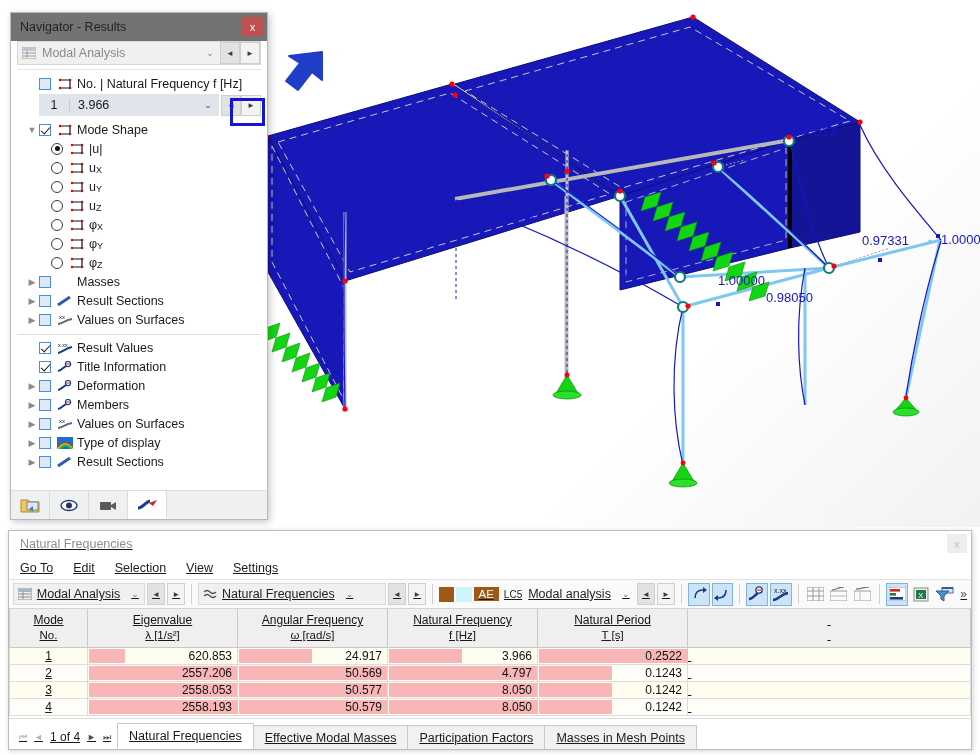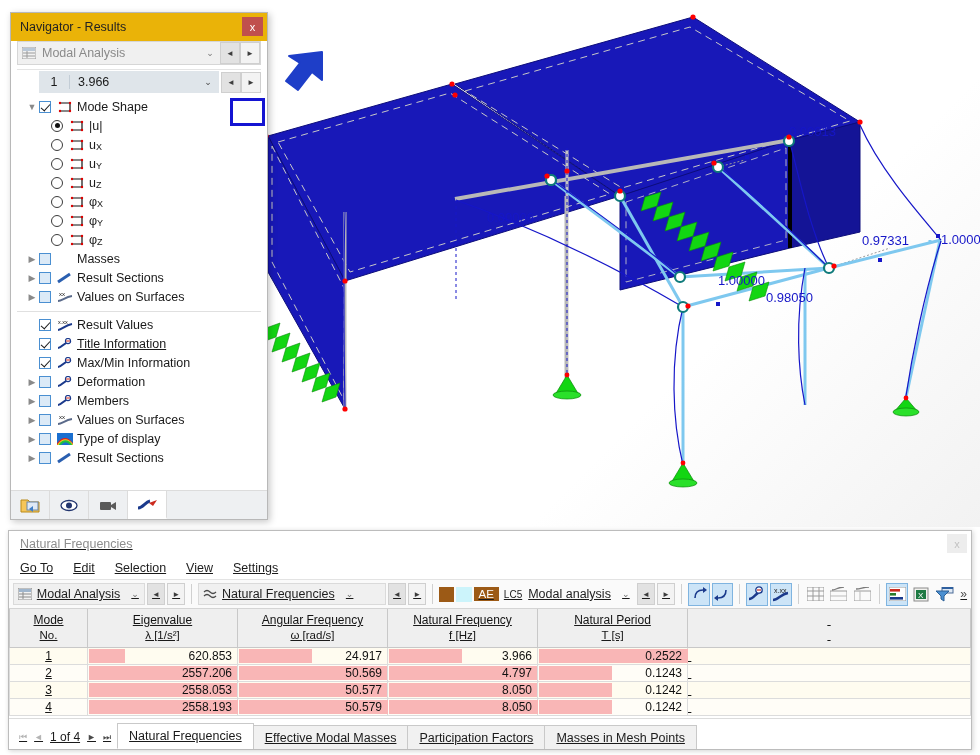--- a/index.html
+++ b/index.html
@@ -24,21 +24,21 @@
   .navigator{
     position:absolute;left:10px;top:12px;width:258px;height:508px;
     background:#ffffff;
     border:1px solid #b8b8b8;
     box-shadow:2px 2px 7px rgba(0,0,0,.22);
     box-sizing:border-box;
     display:flex;flex-direction:column;
   }
   .nav-title{
     height:28px;flex:0 0 28px;display:flex;align-items:center;
-    padding-left:9px;background:#eab308;position:relative;
+    padding-left:9px;background:#737373;position:relative;
   }
   .nav-title-text{font-size:12.5px;color:#222;}
   .nav-close{
     position:absolute;right:4px;top:4px;width:21px;height:19px;
     background:#c0504d;color:#fff;font-size:11px;
     display:flex;align-items:center;justify-content:center;
     cursor:pointer;font-family:"Liberation Sans",sans-serif;
   }
   .nav-combo{
     margin:0 6px;height:24px;flex:0 0 24px;
@@ -364,20 +364,33 @@
           </svg>
       </span>
       <span class="ctext">Modal Analysis</span>
       <span class="cchev">⌄</span>
       <span class="spin">◄</span>
       <span class="spin light">►</span>
     </div>
 
     <div class="nav-tree">
 
+      <div class="trow" style="padding-left:22px;margin-top:4px;">
+        <span class="cb filled"></span>
+        <span class="ticon">
+          <svg width="14" height="12">
+              <path d="M2 2 L12 2 L12 10 L2 10" fill="none" stroke="#111" stroke-width="1.2"></path>
+              <circle cx="2" cy="2" r="1.2" fill="#d00"></circle>
+              <circle cx="12" cy="2" r="1.2" fill="#d00"></circle>
+              <circle cx="12" cy="10" r="1.2" fill="#d00"></circle>
+              <circle cx="2" cy="10" r="1.2" fill="#d00"></circle>
+            </svg>
+        </span>
+        <span class="tlabel">No. | Natural Frequency f [Hz]</span>
+      </div>
 
       <div style="display:flex;align-items:center;padding-left:22px;">
         <div class="freq-row" style="flex:1;margin-right:2px;">
           <span class="fno">1</span>
           <span class="fval">3.966</span>
           <span class="fchev">⌄</span>
         </div>
         <span class="spin" style="height:21px;">◄</span>
         <span class="spin light" style="height:21px;">►</span>
       </div>
@@ -530,43 +543,31 @@
             <span class="exp"></span>
             <span class="cb checked"></span>
             <span class="ticon">
               <svg width="16" height="12">
                 <text x="1" y="5" font-size="5.5" fill="#111" font-family="Liberation Sans, sans-serif">x.xx</text>
                 <path d="M1 11 C5 11 8 6 15 5" stroke="#1b3a8c" stroke-width="2" fill="none"></path>
               </svg>
             </span>
             <span class="tlabel">Result Values</span>
           </div>
-          <div class="trow" style="padding-left: 8px; text-decoration: underline;">
+          <div class="trow" style="padding-left: 8px;">
             <span class="exp"></span>
             <span class="cb checked"></span>
             <span class="ticon">
               <svg width="16" height="12">
                 <path d="M1 10 C5 10 7 4 14 3" stroke="#1b3a8c" stroke-width="2" fill="none"></path>
                 <circle cx="11" cy="3" r="2.6" fill="#fff" stroke="#1b3a8c" stroke-width="1.1"></circle>
                 <path d="M9 3 h4" stroke="#cc2a1e" stroke-width="1"></path>
               </svg>
             </span>
             <span class="tlabel">Title Information</span>
-          </div>
-          <div class="trow" style="padding-left: 8px;">
-            <span class="exp"></span>
-            <span class="cb checked"></span>
-            <span class="ticon">
-              <svg width="16" height="12">
-                <path d="M1 10 C5 10 7 4 14 3" stroke="#1b3a8c" stroke-width="2" fill="none"></path>
-                <circle cx="11" cy="3" r="2.6" fill="#fff" stroke="#1b3a8c" stroke-width="1.1"></circle>
-                <path d="M9 3 h4" stroke="#cc2a1e" stroke-width="1"></path>
-              </svg>
-            </span>
-            <span class="tlabel">Max/Min Information</span>
           </div>
           <div class="trow" style="padding-left: 8px;">
             <span class="exp">▶</span>
             <span class="cb filled"></span>
             <span class="ticon">
               <svg width="16" height="12">
                 <path d="M1 10 C5 10 7 4 14 3" stroke="#1b3a8c" stroke-width="2" fill="none"></path>
                 <circle cx="11" cy="3" r="2.6" fill="#fff" stroke="#1b3a8c" stroke-width="1.1"></circle>
                 <path d="M9 3 h4" stroke="#cc2a1e" stroke-width="1"></path>
               </svg>

